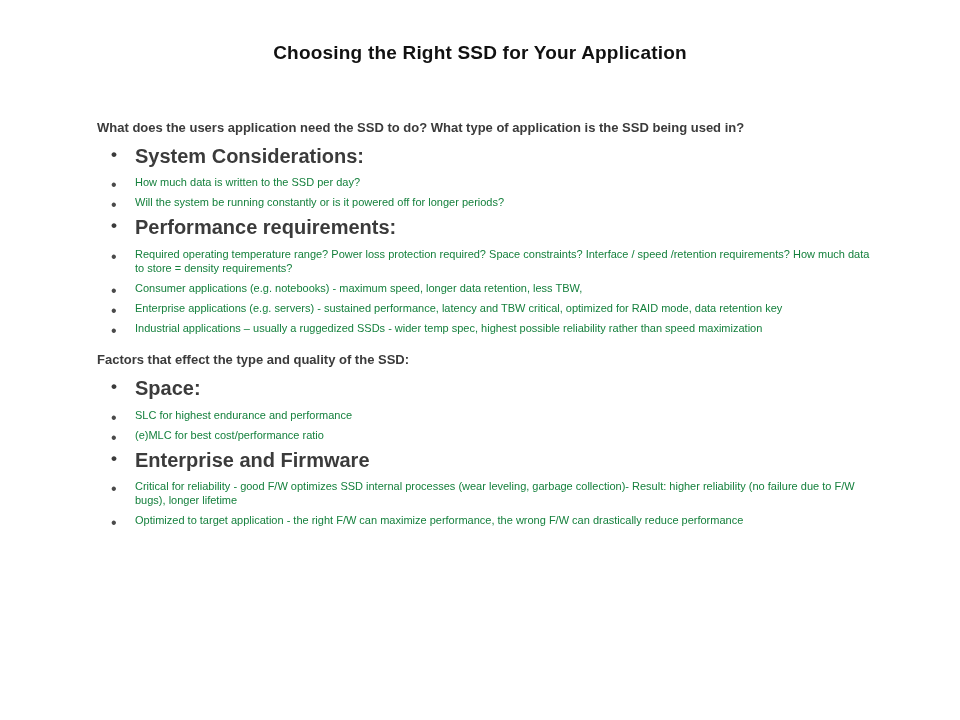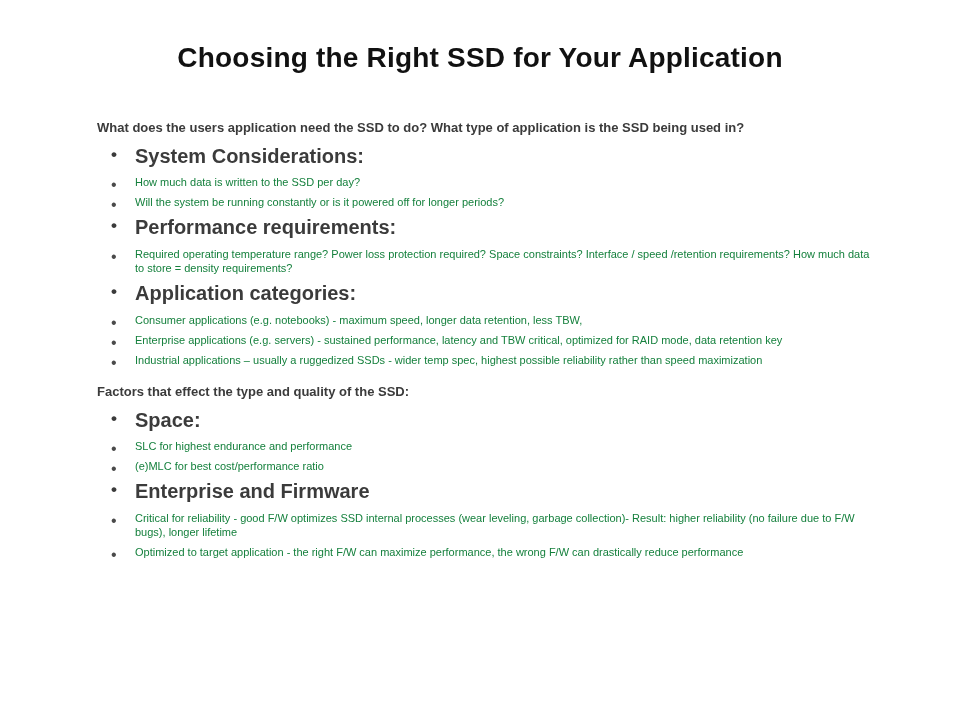--- a/index.html
+++ b/index.html
@@ -17,21 +17,21 @@
     height: 720px;
     padding: 0;
     position: relative;
   }
   .title {
     position: absolute;
     top: 42px;
     left: 0;
     right: 0;
     text-align: center;
-    font-size: 28px;
+    font-size: 19px;
     font-weight: bold;
     color: #111111;
     letter-spacing: 0.2px;
   }
   .body {
     position: absolute;
     top: 120px;
     left: 97px;
     width: 780px;
   }
@@ -84,21 +84,20 @@
 
   <div class="body">
 
     <div class="heading">What does the users application need the SSD to do? What type of application is the SSD being used in?</div>
     <ul class="bullets">
       <li class="section-label">System Considerations:</li>
       <li>How much data is written to the SSD per day?</li>
       <li>Will the system be running constantly or is it powered off for longer periods?</li>
       <li class="section-label">Performance requirements:</li>
       <li>Required operating temperature range? Power loss protection required? Space constraints? Interface / speed /retention requirements? How much data to store = density requirements?</li>
-      <li class="section-label">Application categories:</li>
       <li>Consumer applications (e.g. notebooks) - maximum speed, longer data retention, less TBW,</li>
       <li>Enterprise applications (e.g. servers) - sustained performance, latency and TBW critical, optimized for RAID mode, data retention key</li>
       <li>Industrial applications – usually a ruggedized SSDs - wider temp spec, highest possible reliability rather than speed maximization</li>
     </ul>
 
     <div class="heading">Factors that effect the type and quality of the SSD:</div>
     <ul class="bullets">
       <li class="section-label">Space:</li>
       <li>SLC for highest endurance and performance</li>
       <li>(e)MLC for best cost/performance ratio</li>

